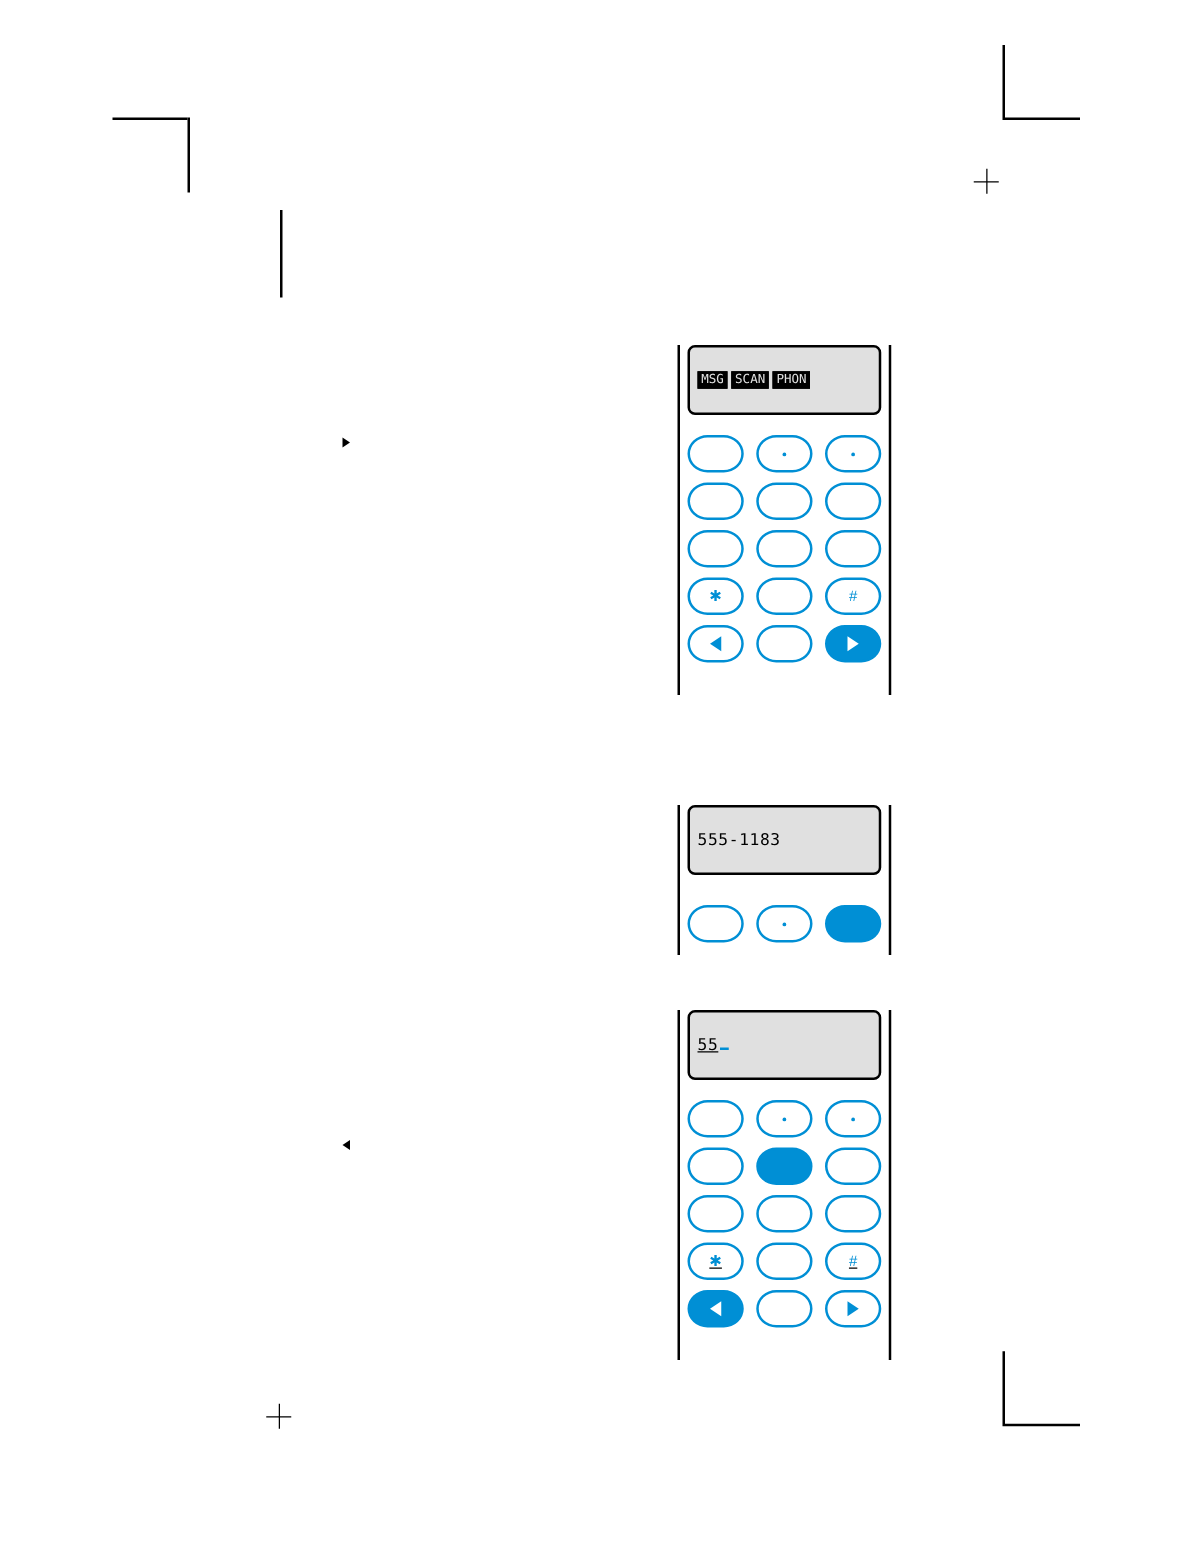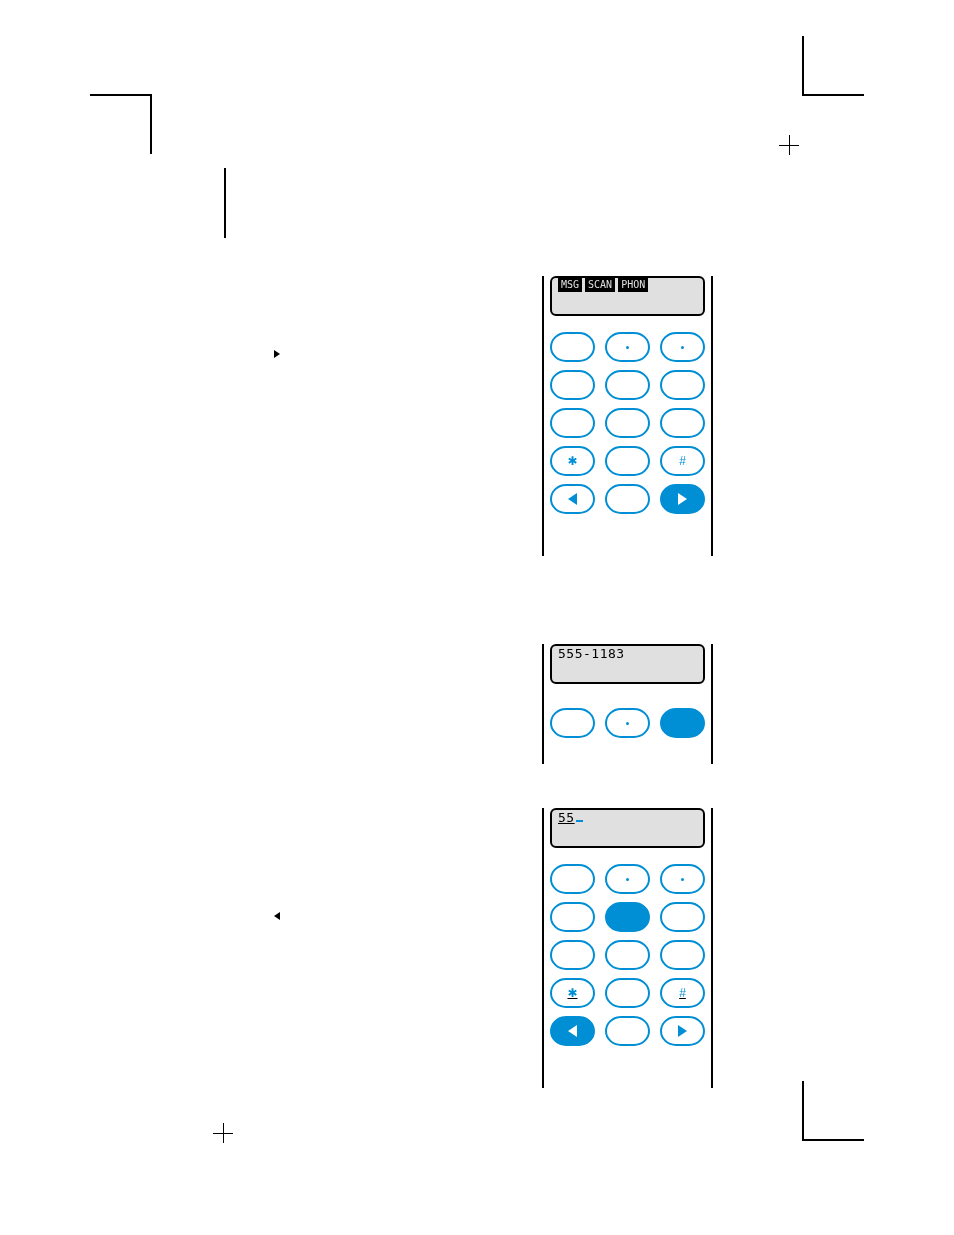--- a/index.html
+++ b/index.html
@@ -23,28 +23,28 @@
   .cross::after { width: 1px; height: 20px; top: 0; left: 10px; }
 
   
   .phone {
     position: absolute;
     width: 155px;
   }
   .phone .rail-l { position:absolute; left:-8px; top:0; bottom:0; width:2px; background:#000;}
   .phone .rail-r { position:absolute; right:-8px; top:0; bottom:0; width:2px; background:#000;}
   .lcd {
-    height: 40px;
+    height: 56px;
     border: 2px solid #000;
     border-radius: 6px;
     background: #e0e0e0;
     position: relative;
     overflow: hidden;
     display: flex;
-    align-items: flex-start;
+    align-items: center;
     padding: 0 6px;
     gap: 3px;
   }
   .lcd .txt {
     font-family: monospace;
     font-size: 13px;
     letter-spacing: 0.5px;
     color: #000;
   }
   .lcd-tab {

